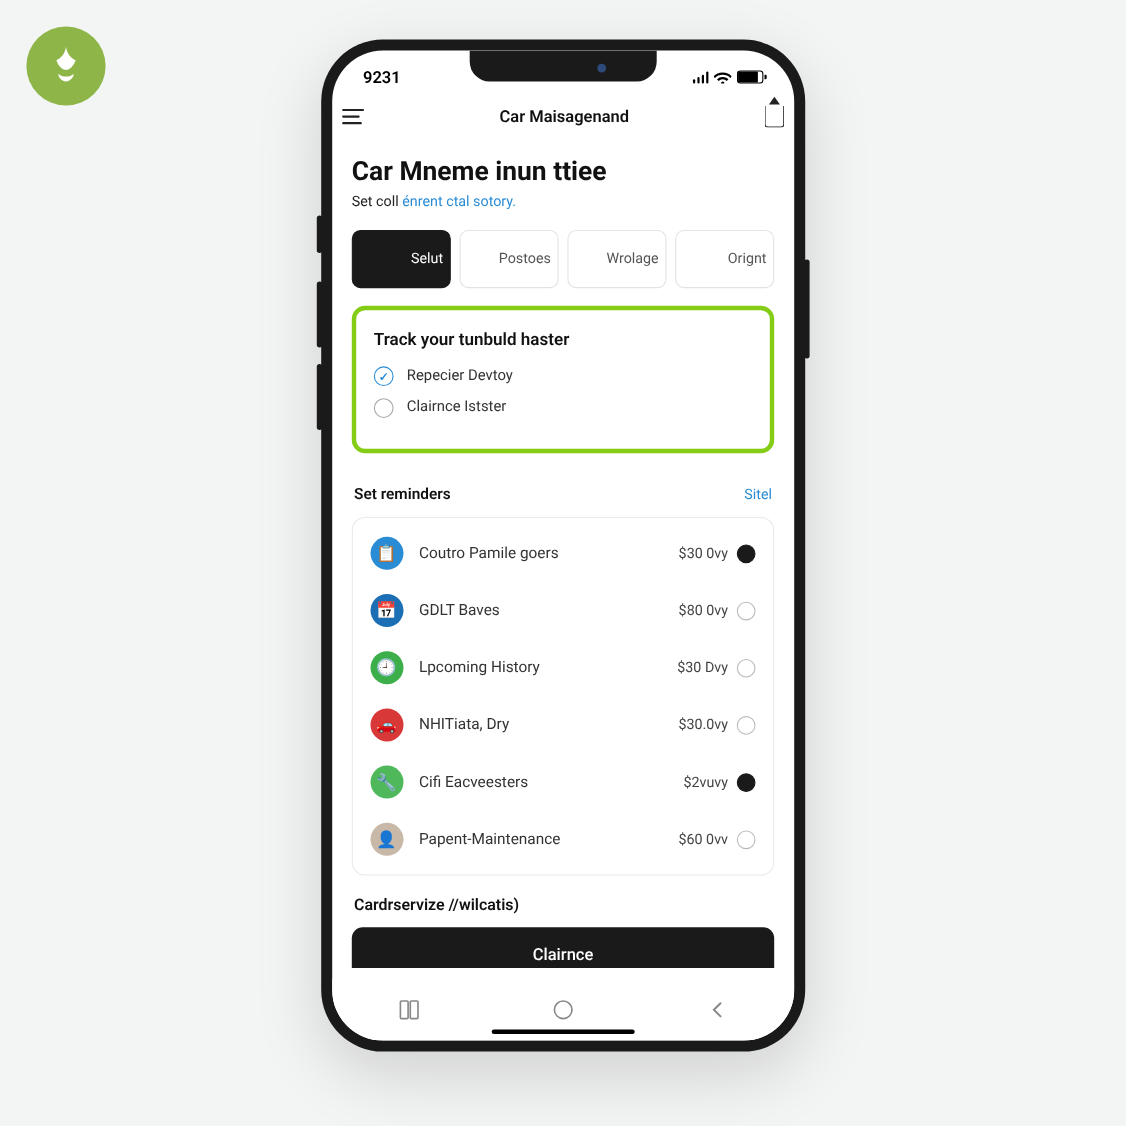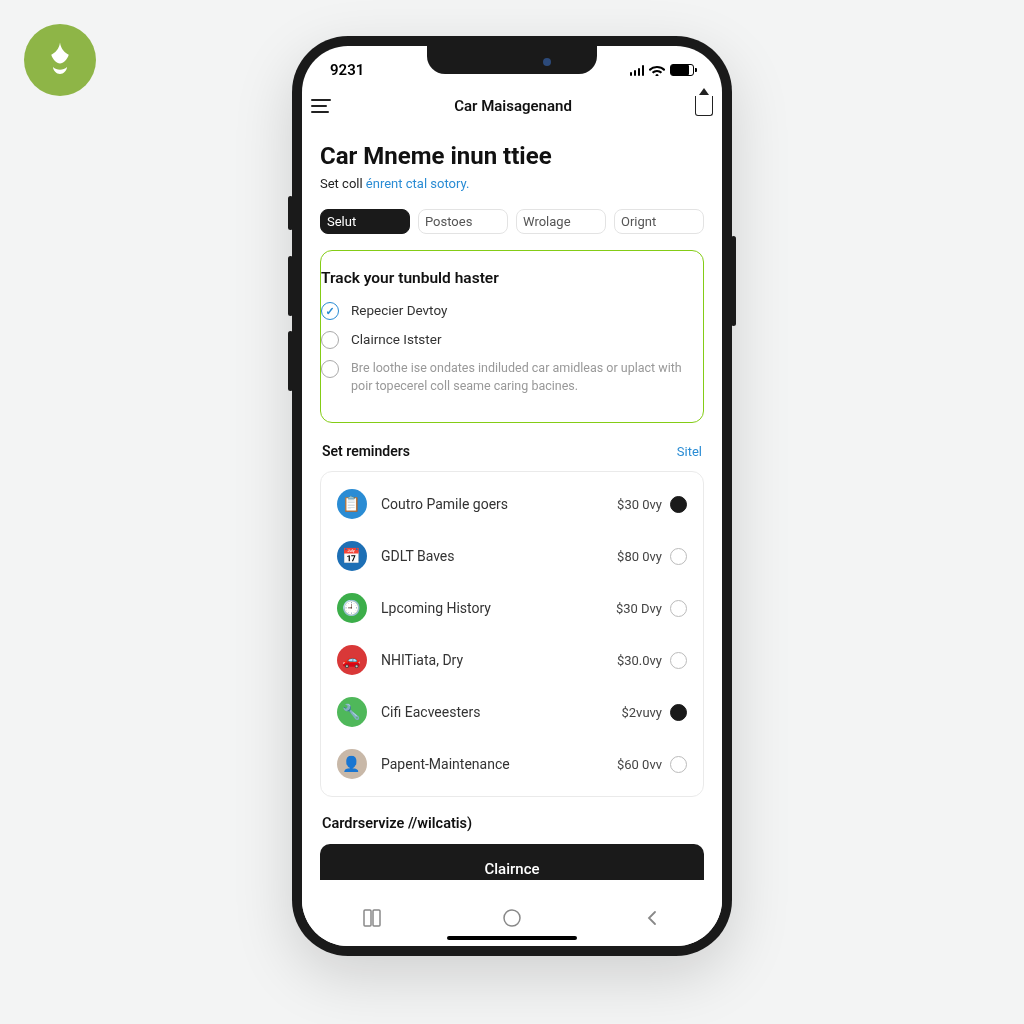--- a/index.html
+++ b/index.html
@@ -27,23 +27,23 @@
 .hamb span{height:2px;background:#222;border-radius:1px;}
 .hamb span:nth-child(2){width:80%}.hamb span:nth-child(3){width:90%}
 .nav-title{font-size:15px;font-weight:600;color:#111;}
 .share-ic{width:18px;height:20px;position:relative;border:1.8px solid #222;border-top:none;border-radius:0 0 3px 3px;cursor:pointer;}
 .share-ic::before{content:"";position:absolute;top:-8px;left:50%;transform:translateX(-50%);width:0;height:0;border-left:5px solid transparent;border-right:5px solid transparent;border-bottom:7px solid #222;}
 .content{padding:0 18px;overflow-y:auto;height:calc(100% - 150px);}
 .page-title{font-size:24px;font-weight:700;color:#111;margin:12px 0 6px;}
 .subtitle{font-size:13px;color:#222;margin-bottom:18px;}
 .subtitle a{color:#2a8cd4;text-decoration:none;}
 .tabs{display:flex;gap:8px;margin-bottom:16px;}
-.tab{flex:1;padding:4px 6px;border:1px solid #e3e3e3;border-radius:8px;background:#fff;font-size:13px;color:#555;text-align:left;cursor:pointer;}
+.tab{flex:1;padding:18px 6px;border:1px solid #e3e3e3;border-radius:8px;background:#fff;font-size:13px;color:#555;text-align:right;cursor:pointer;}
 .tab.active{background:#1a1a1a;color:#fff;border-color:#1a1a1a;}
-.card{border:1px solid #84cc16;border-radius:12px;padding:18px 0;margin-bottom:20px;background:#fff;}
+.card{border:4px solid #84cc16;border-radius:12px;padding:18px 16px;margin-bottom:30px;background:#fff;}
 .card-title{font-size:15.5px;font-weight:600;color:#111;margin-bottom:14px;}
 .opt{display:flex;align-items:flex-start;gap:12px;margin-bottom:10px;cursor:pointer;}
 .opt .radio{width:18px;height:18px;border:1.5px solid #aaa;border-radius:50%;margin-top:1px;flex-shrink:0;display:flex;align-items:center;justify-content:center;}
 .opt.sel .radio{border-color:#2a8cd4;}
 .opt.sel .radio::after{content:"✓";color:#2a8cd4;font-size:11px;font-weight:700;}
 .opt-text{font-size:13.5px;color:#333;line-height:1.4;}
 .opt.dim .opt-text{color:#999;font-size:12.5px;}
 .section-head{display:flex;justify-content:space-between;align-items:center;margin:2px 2px 12px;}
 .section-title{font-size:14px;font-weight:600;color:#111;}
 .section-link{font-size:13px;color:#2a8cd4;cursor:pointer;}
@@ -124,24 +124,20 @@
         <div class="card-title">Track your tunbuld haster</div>
         <div id="opts">
             <div class="opt sel">
               <div class="radio"></div>
               <div class="opt-text">Repecier Devtoy</div>
             </div>
             <div class="opt">
               <div class="radio"></div>
               <div class="opt-text">Clairnce Istster</div>
             </div>
-            <div class="opt dim">
-              <div class="radio"></div>
-              <div class="opt-text">Bre loothe ise ondates indiluded car amidleas or uplact with poir topecerel coll seame caring bacines.</div>
-            </div>
           </div>
       </div>
 
       <div class="section-head">
         <span class="section-title">Set reminders</span>
         <span class="section-link">Sitel</span>
       </div>
 
       <div class="list-card" id="rem">
           <div class="li">

